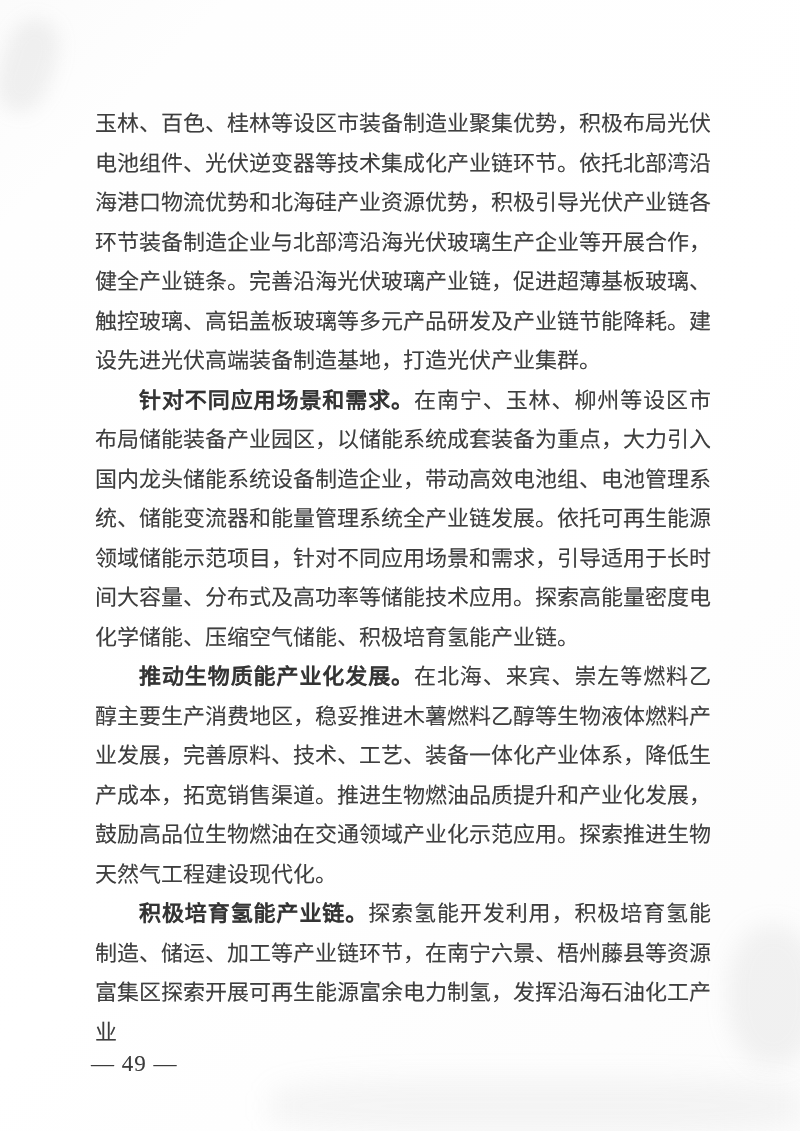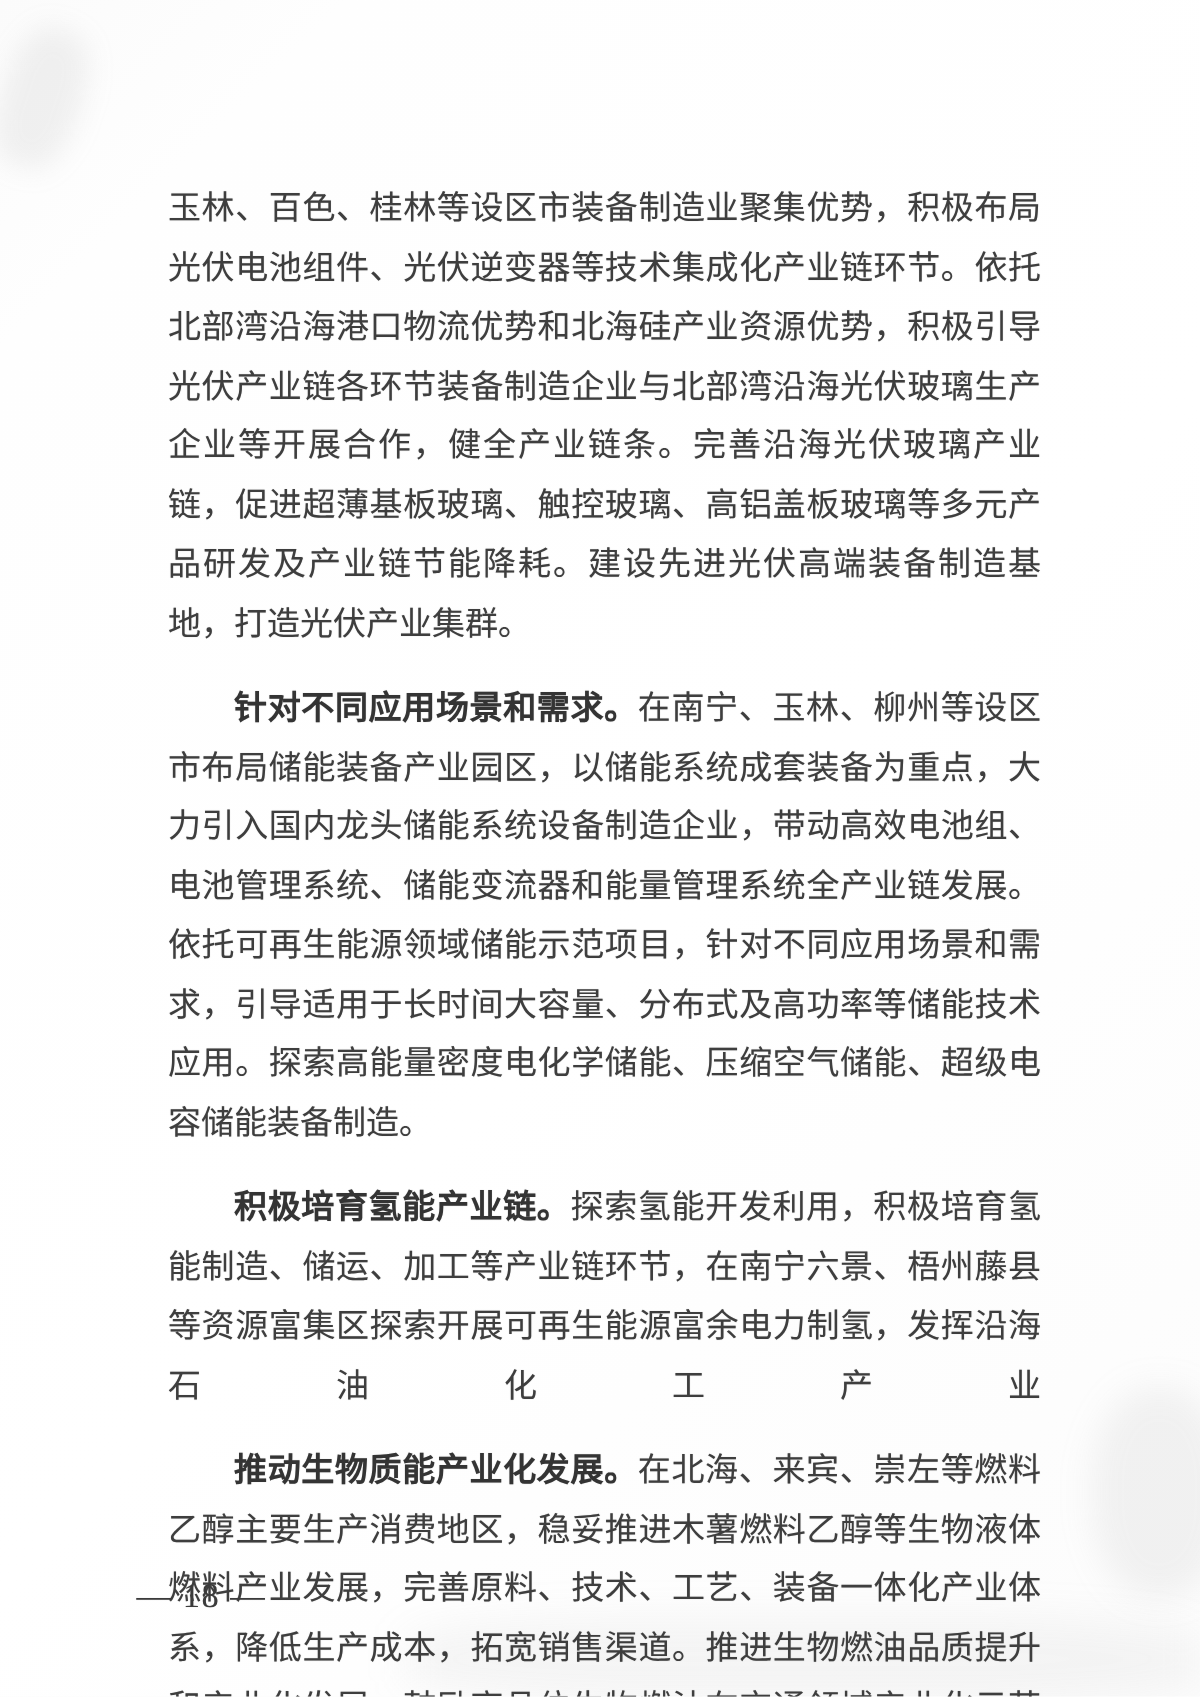--- a/index.html
+++ b/index.html
@@ -48,24 +48,23 @@
     left: 95px;
     top: 104px;
     width: 616px;
     font-size: 22px;
     line-height: 39.5px;
     color: #3e3e3e;
     text-align: justify;
     text-shadow: 0 0 0.6px rgba(90,90,90,0.45);
   }
   .para {
-    margin: 17px;
+    margin: 0;
     padding: 0;
     text-indent: 2em;
-    font-family: Liberation Mono, monospace;
   }
   .para.first {
     text-indent: 0;
   }
   .para.continues {
     text-align-last: justify;
   }
   .para .lead {
     font-weight: 700;
     color: #343434;
@@ -87,23 +86,23 @@
 <div class="page">
 
   <div class="artifact artifact-top-left"></div>
   <div class="artifact artifact-right-edge"></div>
   <div class="artifact artifact-bottom"></div>
 
   <div class="text-block">
 
     <p class="para first"><span class="body">玉林、百色、桂林等设区市装备制造业聚集优势，积极布局光伏电池组件、光伏逆变器等技术集成化产业链环节。依托北部湾沿海港口物流优势和北海硅产业资源优势，积极引导光伏产业链各环节装备制造企业与北部湾沿海光伏玻璃生产企业等开展合作，健全产业链条。完善沿海光伏玻璃产业链，促进超薄基板玻璃、触控玻璃、高铝盖板玻璃等多元产品研发及产业链节能降耗。建设先进光伏高端装备制造基地，打造光伏产业集群。</span></p>
 
-    <p class="para"><span class="lead">针对不同应用场景和需求。</span><span class="body">在南宁、玉林、柳州等设区市布局储能装备产业园区，以储能系统成套装备为重点，大力引入国内龙头储能系统设备制造企业，带动高效电池组、电池管理系统、储能变流器和能量管理系统全产业链发展。依托可再生能源领域储能示范项目，针对不同应用场景和需求，引导适用于长时间大容量、分布式及高功率等储能技术应用。探索高能量密度电化学储能、压缩空气储能、超级电容储能装备制造。</span></p>
+    <p class="para"><span class="lead">针对不同应用场景和需求。</span><span class="body">在南宁、玉林、柳州等设区市布局储能装备产业园区，以储能系统成套装备为重点，大力引入国内龙头储能系统设备制造企业，带动高效电池组、电池管理系统、储能变流器和能量管理系统全产业链发展。依托可再生能源领域储能示范项目，针对不同应用场景和需求，引导适用于长时间大容量、分布式及高功率等储能技术应用。探索高能量密度电化学储能、压缩空气储能、积极培育氢能产业链。</span></p>
+
+    <p class="para"><span class="lead">推动生物质能产业化发展。</span><span class="body">在北海、来宾、崇左等燃料乙醇主要生产消费地区，稳妥推进木薯燃料乙醇等生物液体燃料产业发展，完善原料、技术、工艺、装备一体化产业体系，降低生产成本，拓宽销售渠道。推进生物燃油品质提升和产业化发展，鼓励高品位生物燃油在交通领域产业化示范应用。探索推进生物天然气工程建设现代化。</span></p>
 
     <p class="para continues"><span class="lead">积极培育氢能产业链。</span><span class="body">探索氢能开发利用，积极培育氢能制造、储运、加工等产业链环节，在南宁六景、梧州藤县等资源富集区探索开展可再生能源富余电力制氢，发挥沿海石油化工产业</span></p>
 
-    <p class="para"><span class="lead">推动生物质能产业化发展。</span><span class="body">在北海、来宾、崇左等燃料乙醇主要生产消费地区，稳妥推进木薯燃料乙醇等生物液体燃料产业发展，完善原料、技术、工艺、装备一体化产业体系，降低生产成本，拓宽销售渠道。推进生物燃油品质提升和产业化发展，鼓励高品位生物燃油在交通领域产业化示范应用。探索推进生物天然气工程建设现代化。</span></p>
-
   </div>
 
-  <div class="page-number">— 18 —</div>
+  <div class="page-number">— 49 —</div>
 
 </div>
 
 </body></html>

